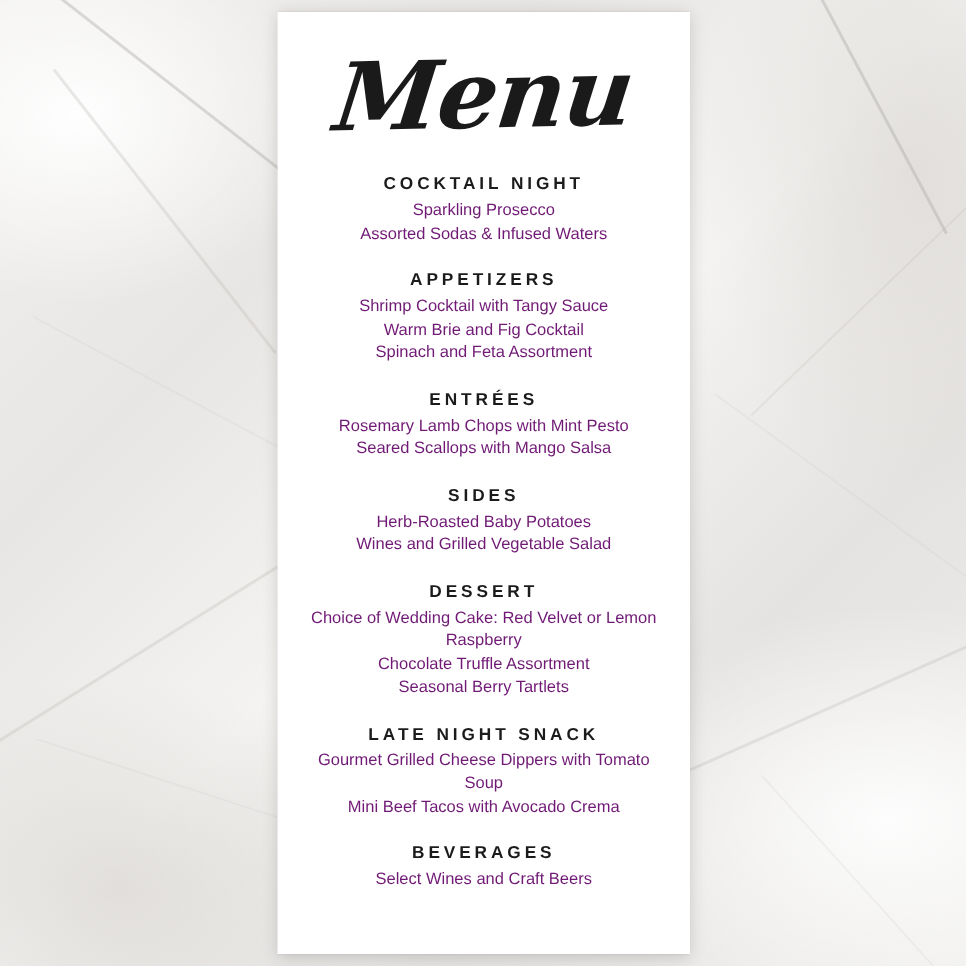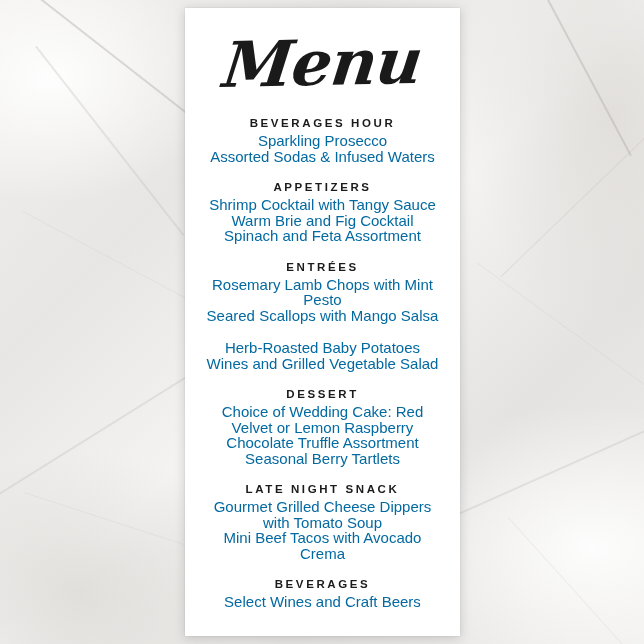--- a/index.html
+++ b/index.html
@@ -74,23 +74,23 @@
     font-family: "Liberation Sans", sans-serif;
     font-size: 11.5px;
     font-weight: 700;
     letter-spacing: 2.6px;
     color: #1b1b1b;
     margin-bottom: 4px;
   }
 
   .item {
     font-family: "Liberation Sans", sans-serif;
-    font-size: 15px;
+    font-size: 11px;
     line-height: 15.5px;
-    color: #0369a1;
+    color: #701a75;
   }
 </style>
 </head>
 <body>
 
 <div class="backdrop">
   <div class="vein" style="left:-30px; top:60px; width:300px; height:2px; transform:rotate(38deg);"></div>
   <div class="vein soft" style="left:-10px; top:140px; width:240px; height:1.5px; transform:rotate(52deg);"></div>
   <div class="vein faint" style="left:10px; top:260px; width:210px; height:1.2px; transform:rotate(28deg);"></div>
   <div class="vein soft" style="left:-40px; top:430px; width:280px; height:1.6px; transform:rotate(-32deg);"></div>
@@ -99,36 +99,37 @@
   <div class="vein soft" style="left:470px; top:200px; width:220px; height:1.4px; transform:rotate(-44deg);"></div>
   <div class="vein faint" style="left:455px; top:330px; width:230px; height:1.2px; transform:rotate(36deg);"></div>
   <div class="vein soft" style="left:430px; top:470px; width:250px; height:1.5px; transform:rotate(-24deg);"></div>
   <div class="vein faint" style="left:480px; top:580px; width:170px; height:1.2px; transform:rotate(48deg);"></div>
 </div>
 
 <div class="card">
   <div class="menu-title">Menu</div>
   <div class="sections">
       <div class="section">
-        <div class="section-heading">BEVERAGES HOUR</div>
+        <div class="section-heading">COCKTAIL NIGHT</div>
         <div class="item">Sparkling Prosecco</div>
         <div class="item">Assorted Sodas &amp; Infused Waters</div>
       </div>
       <div class="section">
         <div class="section-heading">APPETIZERS</div>
         <div class="item">Shrimp Cocktail with Tangy Sauce</div>
         <div class="item">Warm Brie and Fig Cocktail</div>
         <div class="item">Spinach and Feta Assortment</div>
       </div>
       <div class="section">
         <div class="section-heading">ENTRÉES</div>
         <div class="item">Rosemary Lamb Chops with Mint Pesto</div>
         <div class="item">Seared Scallops with Mango Salsa</div>
       </div>
       <div class="section">
+        <div class="section-heading">SIDES</div>
         <div class="item">Herb-Roasted Baby Potatoes</div>
         <div class="item">Wines and Grilled Vegetable Salad</div>
       </div>
       <div class="section">
         <div class="section-heading">DESSERT</div>
         <div class="item">Choice of Wedding Cake: Red Velvet or Lemon Raspberry</div>
         <div class="item">Chocolate Truffle Assortment</div>
         <div class="item">Seasonal Berry Tartlets</div>
       </div>
       <div class="section">

